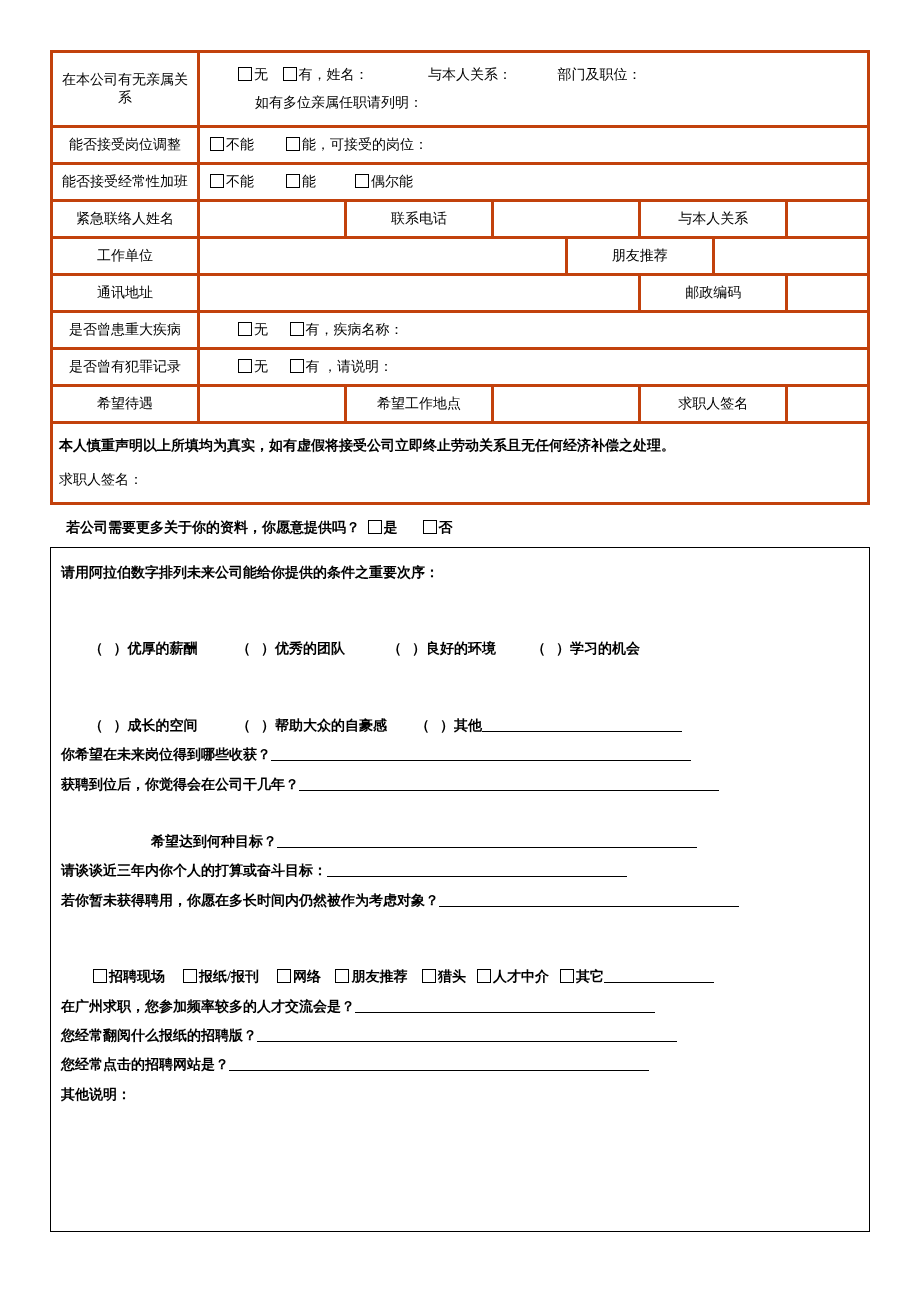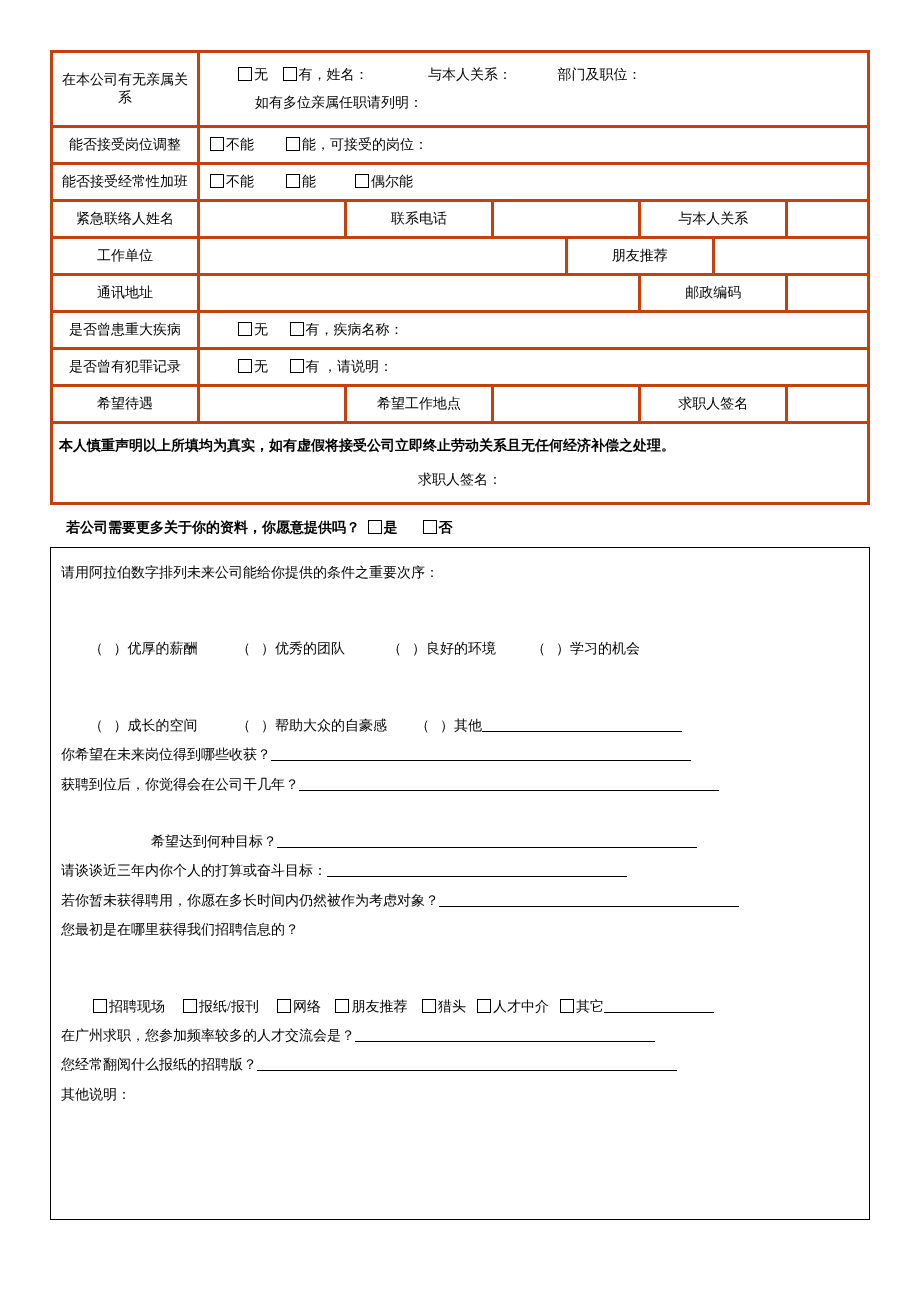--- a/index.html
+++ b/index.html
@@ -24,29 +24,30 @@
   .bold { font-weight: bold; }
   .cb {
     display: inline-block;
     width: 12px;
     height: 12px;
     border: 1px solid #000;
     vertical-align: -2px;
     margin: 0 2px 0 4px;
   }
   .indent { display:inline-block; width:28px; }
-  .sig { text-align: center; padding-top: 6px; }
+  .sig { padding-top: 6px; }
   .mid-q {
     font-weight: bold;
     margin: 14px 0 10px 16px;
   }
   .box2 {
     border: 1.5px solid #000;
-    padding: 10px 10px 0 10px;
+    padding: 10px 10px 12px 10px;
     line-height: 2.1;
+    font-weight: bold;
   }
   .blank {
     display: inline-block;
     border-bottom: 1px solid #000;
     min-width: 340px;
     height: 14px;
     vertical-align: -2px;
   }
   .blank-short { min-width: 200px; }
   .blank-med { min-width: 300px; }
@@ -193,32 +194,32 @@
   <div><span>你希望在未来岗位得到哪些收获？</span><span class="blank blank-wide"></span></div>
 
   <div><span>获聘到位后，你觉得会在公司干几年？</span><span class="blank blank-wide"></span></div>
 
   <div style="padding-left:90px;margin-top:28px;"><span>希望达到何种目标？</span><span class="blank blank-wide"></span></div>
 
   <div><span>请谈谈近三年内你个人的打算或奋斗目标：</span><span class="blank blank-med"></span></div>
 
   <div><span>若你暂未获得聘用，你愿在多长时间内仍然被作为考虑对象？</span><span class="blank blank-med"></span></div>
 
-  <div>您最初是在哪里获得我们招聘信息的？</div>
   <div class="opt-row">
     <span class="cb"></span><span>招聘现场</span>&nbsp;&nbsp;&nbsp;
     <span class="cb"></span><span>报纸/报刊</span>&nbsp;&nbsp;&nbsp;
     <span class="cb"></span><span>网络</span>&nbsp;&nbsp;
     <span class="cb"></span><span>朋友推荐</span>&nbsp;&nbsp;
     <span class="cb"></span><span>猎头</span>&nbsp;
     <span class="cb"></span><span>人才中介</span>&nbsp;
     <span class="cb"></span><span>其它</span><span class="blank blank-xs"></span>
   </div>
 
   <div><span>在广州求职，您参加频率较多的人才交流会是？</span><span class="blank blank-med"></span></div>
 
   <div><span>您经常翻阅什么报纸的招聘版？</span><span class="blank blank-wide"></span></div>
 
+  <div><span>您经常点击的招聘网站是？</span><span class="blank blank-wide"></span></div>
 
   <div>其他说明：</div>
 
   <div style="height:110px;"></div>
 </div>
 
 </body></html>

